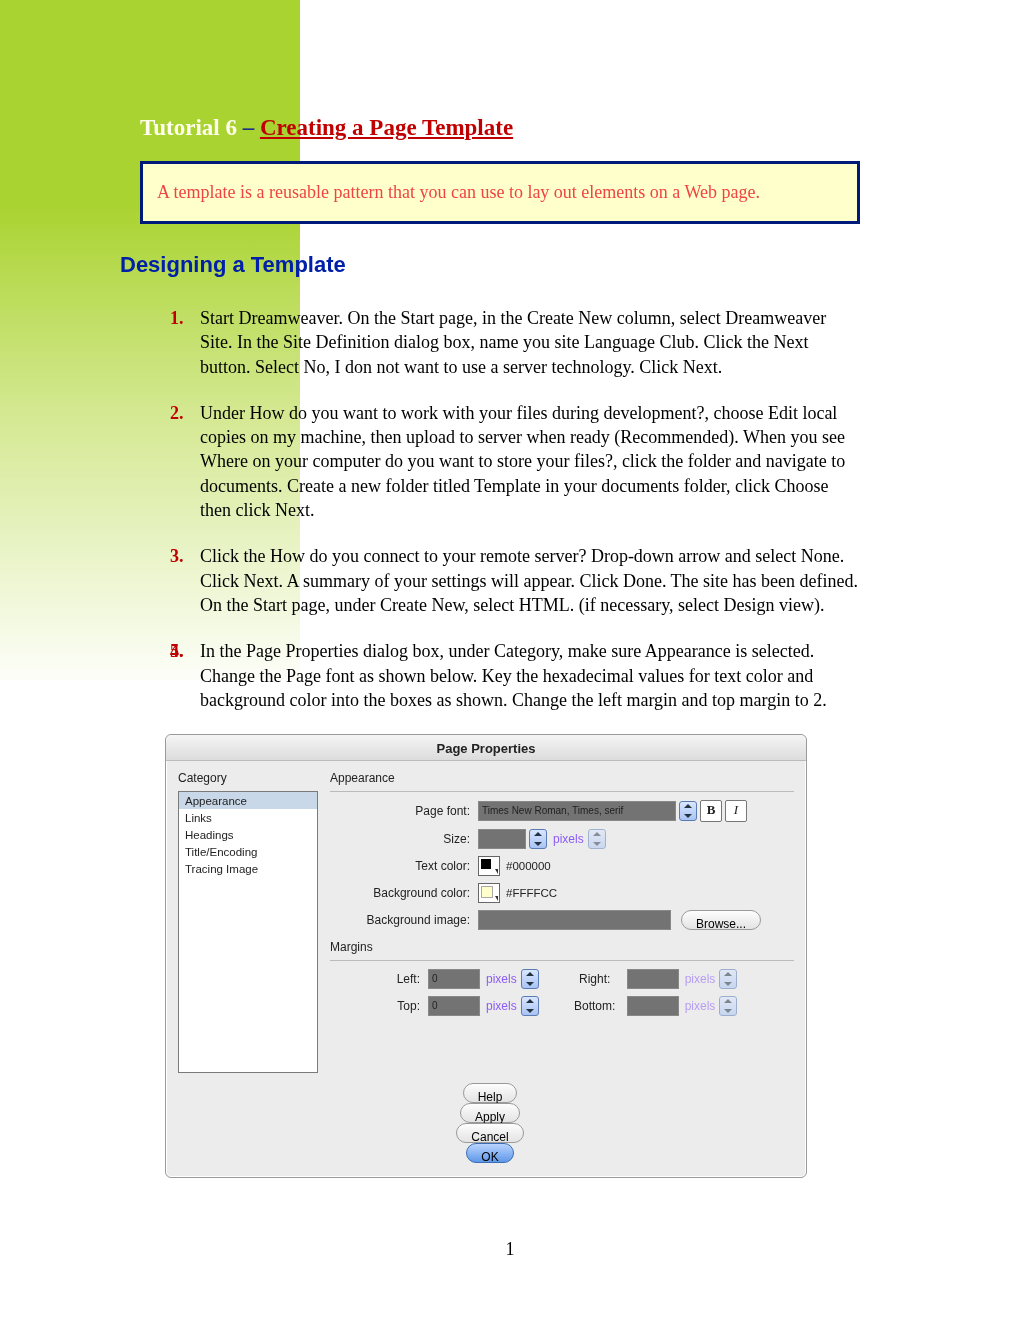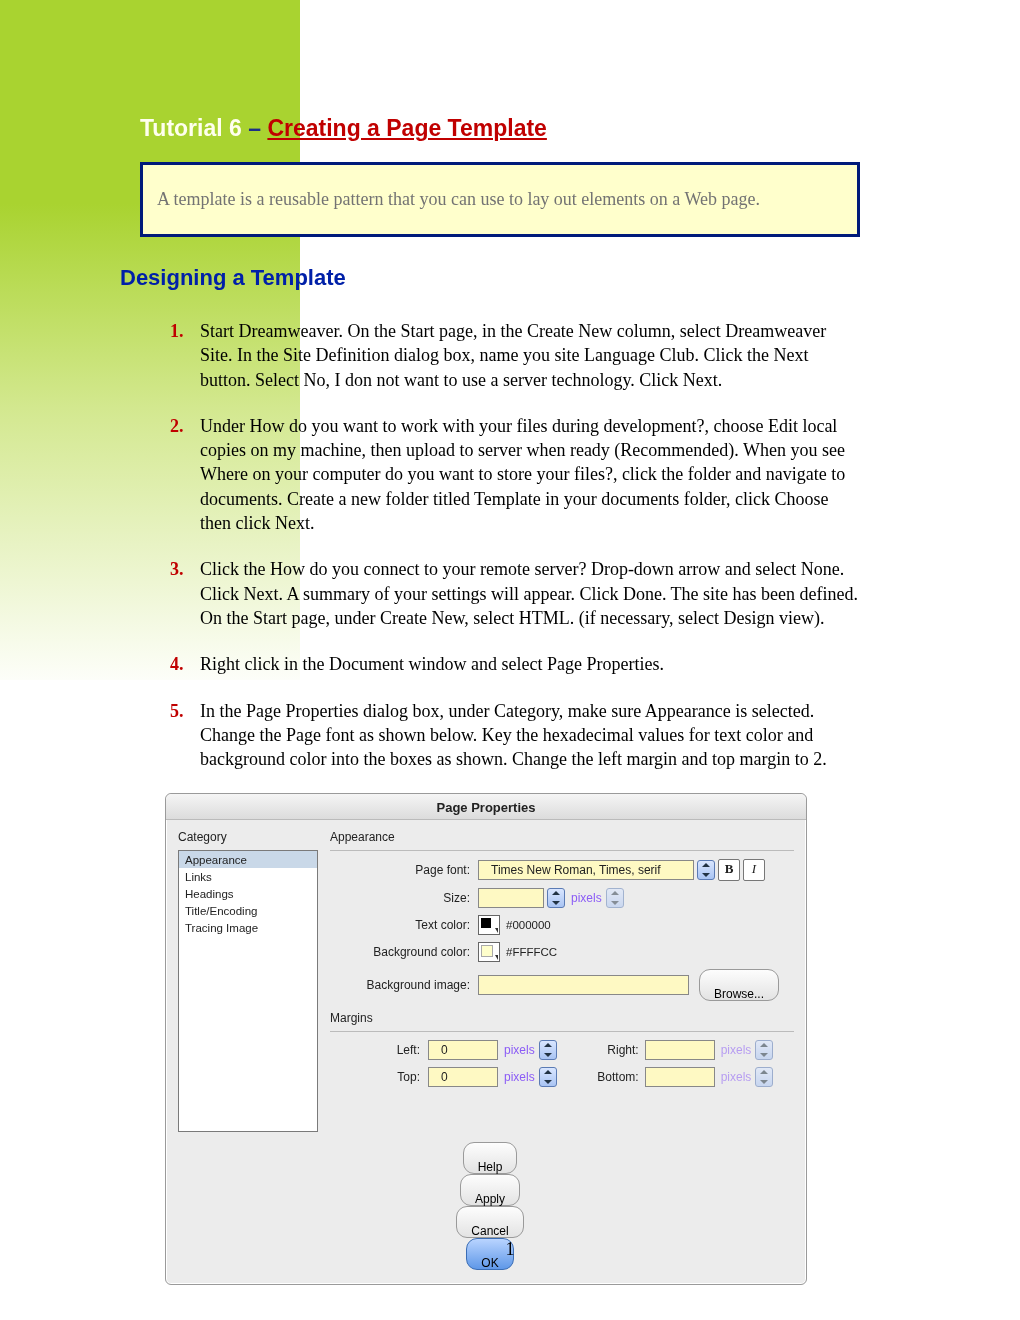--- a/index.html
+++ b/index.html
@@ -15,34 +15,34 @@
     width:300px; height:680px;
     background: linear-gradient(to bottom, #a9d330 0%, #a9d330 30%, #d3e88f 60%, #fdfef9 100%);
     z-index:-1;
   }
   .content {
     position:absolute;
     left:140px; top:115px;
     width:720px;
   }
   .title-line {
-    font-family: Liberation Sans, sans-serif;
+    font-family: Liberation Serif, serif;
     font-weight:bold;
     font-size:23px;
     margin-bottom:20px;
   }
   .t6 { color:#ffffee; }
   .dash { color:#1c2f87; }
   .red { color:#c00000; text-decoration:underline; }
   .callout {
     border:3px solid #001a7a;
     background:#ffffcc;
-    padding:24px 14px;
+    padding:18px 14px;
     font-size:18px;
-    color:#737373;
+    color:#ef4444;
     margin-bottom:28px;
   }
   .section-h {
     font-family: Arial, Helvetica, sans-serif;
     font-weight:bold;
     color:#0020a8;
     font-size:22px;
     margin:0 0 28px -20px;
   }
   ol.steps { list-style:none; padding:0; margin:0 0 0 30px; }
@@ -87,65 +87,65 @@
     height:280px;
     font-size:11.5px;
   }
   .catlist div { padding:2.5px 6px; }
   .catlist .sel { background:#c9d8e8; }
   .form-col { flex:1; padding-left:12px; }
   .grp-label { margin:0 0 6px 0; }
   .hr { border-top:1px solid #bbb; margin:0 0 8px; }
   .row { display:flex; align-items:center; margin-bottom:7px; }
   .lbl { width:140px; text-align:right; padding-right:8px; }
-  .fld { height:18px; background:#fef9c3; border:1px solid #888; font-size:12px; padding:0 12px; line-height:18px; }
+  .fld { height:18px; background:#737373; border:1px solid #888; font-size:10px; padding:0 3px; line-height:18px; }
   .fld.w1 { width:190px; }
   .fld.sm { width:40px; }
   .fld.tiny { width:44px; }
   .stepper { width:16px; height:18px; border:1px solid #5b7bb4; border-radius:3px; background:linear-gradient(#d9e6ff,#a9c4f3); margin-left:3px; position:relative; }
   .stepper::before, .stepper::after { content:""; position:absolute; left:4px; width:0; height:0; border-left:4px solid transparent; border-right:4px solid transparent; }
   .stepper::before { top:2px; border-bottom:4px solid #234; }
   .stepper::after { bottom:2px; border-top:4px solid #234; }
   .unitsel { display:inline-flex; align-items:center; margin-left:6px; color:#8b5cf6; }
   .unitsel .stepper { margin-left:4px; }
   .bibtn { width:20px; height:20px; border:1px solid #777; background:#fff; text-align:center; line-height:18px; font-family:"Times New Roman",serif; margin-left:3px; font-size:13px; border-radius:2px; }
   .bibtn.bold { font-weight:bold; }
   .bibtn.italic { font-style:italic; }
   .swatch { width:20px; height:18px; border:1px solid #666; background:#fff; position:relative; margin-right:6px; }
   .swatch.black::before { content:""; position:absolute; left:2px; top:2px; width:10px; height:10px; background:#000; }
   .swatch.cream::before { content:""; position:absolute; left:2px; top:2px; width:10px; height:10px; background:#ffffcc; border:1px solid #aaa; }
   .swatch .arr { position:absolute; right:1px; bottom:1px; width:0; height:0; border-left:3px solid transparent; border-top:5px solid #333; }
   .hexv { font-size:11.5px;text-align:center; }
-  .mac-btn { border:1px solid #9a9a9a; border-radius:11px; background:linear-gradient(#fdfdfd,#e3e3e3); padding:15px 14px; font-size:12px; height:20px; line-height:18px; }
+  .mac-btn { border:1px solid #9a9a9a; border-radius:11px; background:linear-gradient(#fdfdfd,#e3e3e3); padding:4px 14px; font-size:12px; height:20px; line-height:18px; }
   .mac-btn.primary { background:linear-gradient(#b9d4ff,#5f98e8); border-color:#3a6db5; color:#000; }
   .dlg-foot { display:flex; padding:6px 14px 14px; align-items:center;flex-direction:column; }
   .dlg-foot .spacer { flex:1; }
   .dlg-foot .mac-btn { margin-left:8px; }
-  .mlbl { text-align:right; width:52px; }
+  .mlbl { text-align:center; width:52px; }
 </style>
 </head>
 <body>
 
 <div class="sidebar"></div>
 
 <div class="content">
 
   <div class="title-line">
     <span class="t6">Tutorial 6</span><span class="dash"> – </span><span class="red">Creating a Page Template</span>
   </div>
 
   <div class="callout">A template is a reusable pattern that you can use to lay out elements on a Web page.</div>
 
   <div class="section-h">Designing a Template</div>
 
   <ol class="steps">
     <li><span class="num">1.</span><span>Start Dreamweaver.  On the Start page, in the Create New column, select Dreamweaver Site.  In the Site Definition dialog box, name you site Language Club.  Click the Next button.  Select No, I don not want to use a server technology.  Click Next.</span></li>
     <li><span class="num">2.</span><span>Under How do you want to work with your files during development?, choose Edit local copies on my machine, then upload to server when ready (Recommended).  When you see Where on your computer do you want to store your files?, click the folder and navigate to documents.  Create a new folder titled Template in your documents folder, click Choose then click Next.</span></li>
     <li><span class="num">3.</span><span>Click the How do you connect to your remote server? Drop-down arrow and select None.  Click Next.  A summary of your settings will appear.  Click Done.  The site has been defined.  On the Start page, under Create New, select HTML.  (if necessary, select Design view).</span></li>
-    <li><span class="num">4.</span><span>Right click in the Document window and select Page Properties.</span></li>
+    <li><span class="num">4.</span></li>
     <li><span class="num">5.</span><span>In the Page Properties dialog box, under Category, make sure Appearance is selected.  Change the Page font as shown below.  Key the hexadecimal values for text color and background color into the boxes as shown.  Change the left margin and top margin to 2.</span></li>
   </ol>
 
   <div class="dlg">
     <div class="dlg-title">Page Properties</div>
     <div class="dlg-body">
       <div class="cat-col">
         <div class="cat-label">Category</div>
         <div class="catlist">
           <div class="sel">Appearance</div>

